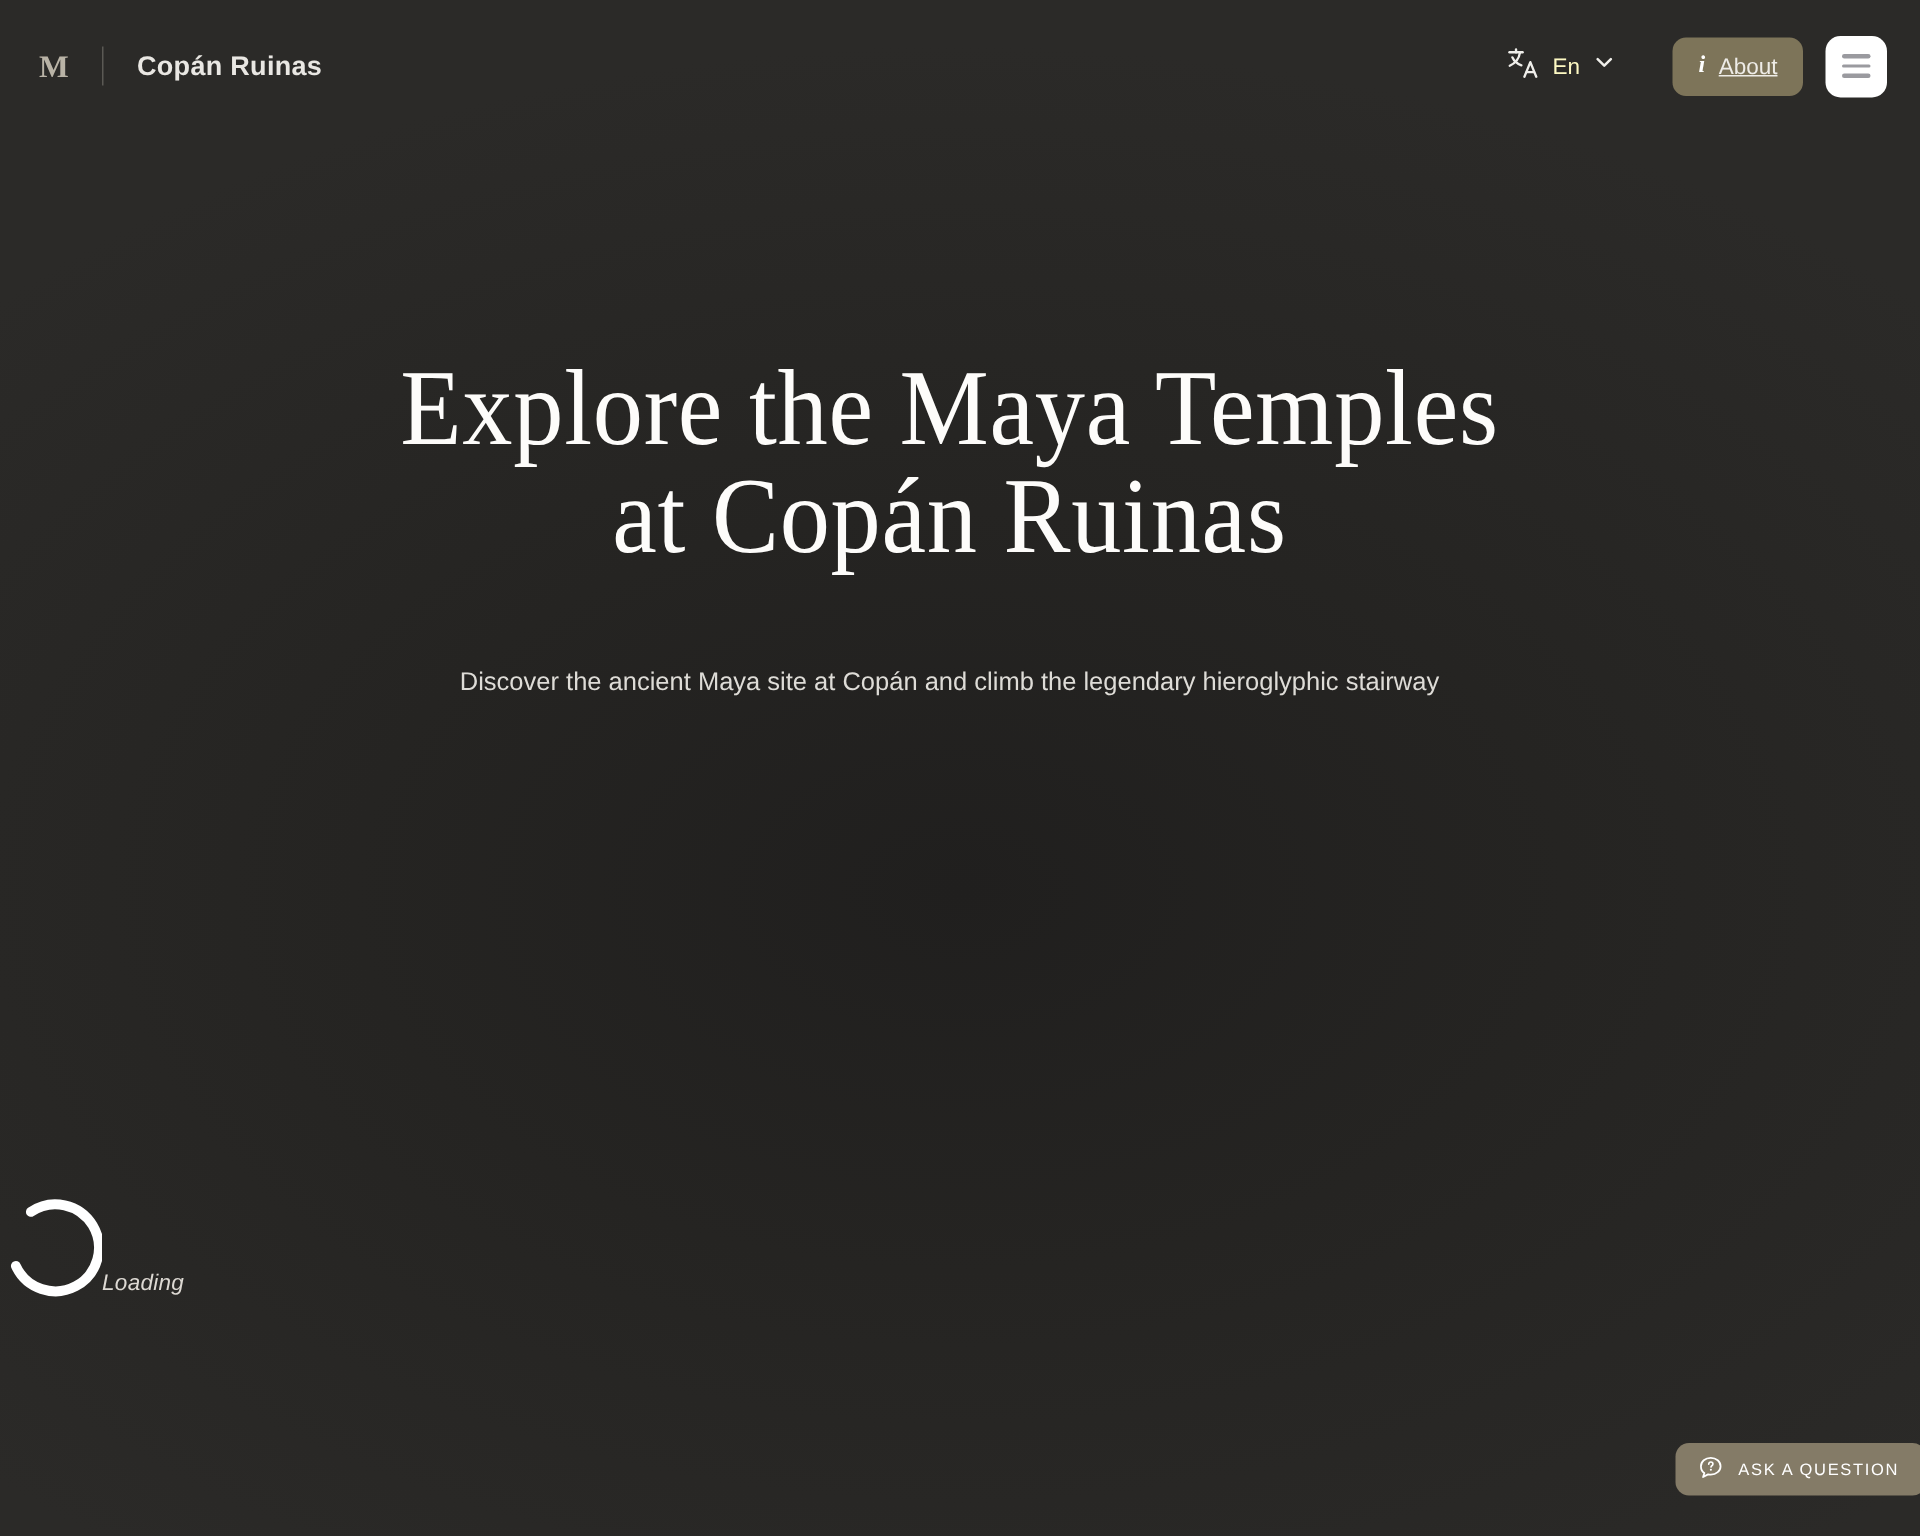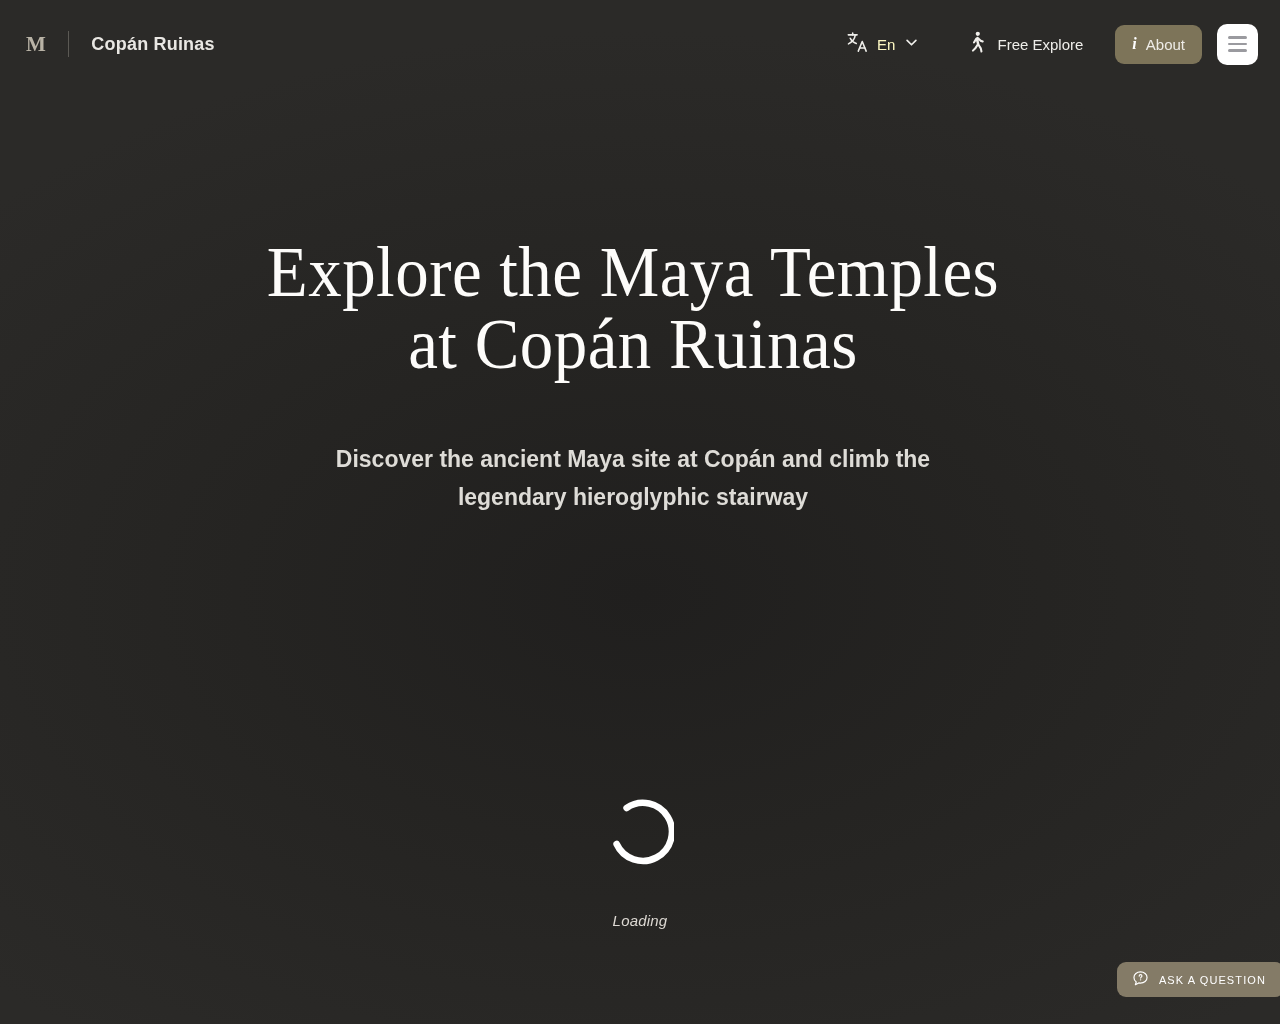--- a/index.html
+++ b/index.html
@@ -64,21 +64,21 @@
     background:#7d7459; color:#f2f0ec;
     border:none; border-radius:9px;
     height:39px; padding:0 17px;
     cursor:pointer; margin-right:15px;
   }
   .about-i{
     font-family:"Liberation Serif", serif;
     font-style:italic; font-weight:700; font-size:16px;
     color:#ffffff; line-height:1;
   }
-  .about-label{ font-size:15px; color:#eeece7; }
+  .about-label{ font-size:15px; color:#eeece7;text-decoration:underline; }
 
   .menu-btn{
     width:41px; height:41px; border-radius:10px;
     background:#ffffff; border:none; cursor:pointer;
     display:flex; flex-direction:column; align-items:center; justify-content:center;
     gap:4px;
   }
   .menu-bar{ width:19px; height:2.6px; background:#9a9a9f; border-radius:2px; display:block; }
 
   
@@ -94,30 +94,30 @@
     line-height:1.0;
     color:#fdfcfa;
     letter-spacing:0.5px;
     transform:scaleX(0.93);
     white-space:pre-line;
   }
   .hero-sub{
     margin:0 auto;
     padding-top:61px;
     max-width:672px;
-    font-size:23px;
+    font-size:17px;
     line-height:1.65;
     color:#dedcd7;
-    font-weight:700;
+    font-weight:400;
   }
 
   
   .loader-wrap{
     position:absolute; left:0; right:0; top:798px;
-    display:flex; flex-direction:column; align-items:center;
+    display:flex; flex-direction:row; align-items:center;
     z-index:6;
   }
   .spinner{ width:68px; height:68px; display:block; }
   .loading-text{
     margin-top:46px;
     font-size:15px; font-style:italic; color:#ddd9d3; letter-spacing:.2px;
   }
 
   
   .ask-btn{
@@ -158,29 +158,20 @@
         </svg>
       </span>
       <span class="lang-label">En</span>
       <span class="chev">
         <svg width="15" height="15" viewBox="0 0 16 16" fill="none">
           <path d="M3.3 5.8L8 10.4l4.7-4.6" stroke="#efeeea" stroke-width="1.8" stroke-linecap="round" stroke-linejoin="round"></path>
         </svg>
       </span>
     </div>
 
-    <div class="free-explore">
-      <span>
-        <svg width="19" height="22" viewBox="0 0 20 24" fill="#f1efeb">
-          <circle cx="11.4" cy="3.1" r="2.3"></circle>
-          <path d="M9.9 7.1c-.5.1-.9.4-1.2.9L6.3 12c-.3.5-.1 1.2.4 1.5.5.3 1.2.1 1.5-.4l1.4-2.3.8 3.3-2.5 3.9-2.6 2.6a1.1 1.1 0 101.6 1.6l2.9-2.9c.1-.1.2-.3.3-.4l1.6-2.5 2 3.1.6 3.1a1.1 1.1 0 102.2-.4l-.7-3.5c0-.2-.1-.3-.2-.5l-2.4-3.8-.9-4.4 1.7 1.6 2.4.9a1.1 1.1 0 10.8-2.1l-2.1-.8-2.9-2.8c-.4-.4-1-.6-1.6-.5z"></path>
-        </svg>
-      </span>
-      <span class="free-explore-label">Free Explore</span>
-    </div>
 
     <button class="about-btn">
       <span class="about-i">i</span>
       <span class="about-label">About</span>
     </button>
 
     <button class="menu-btn">
       <span class="menu-bar"></span>
       <span class="menu-bar"></span>
       <span class="menu-bar"></span>

